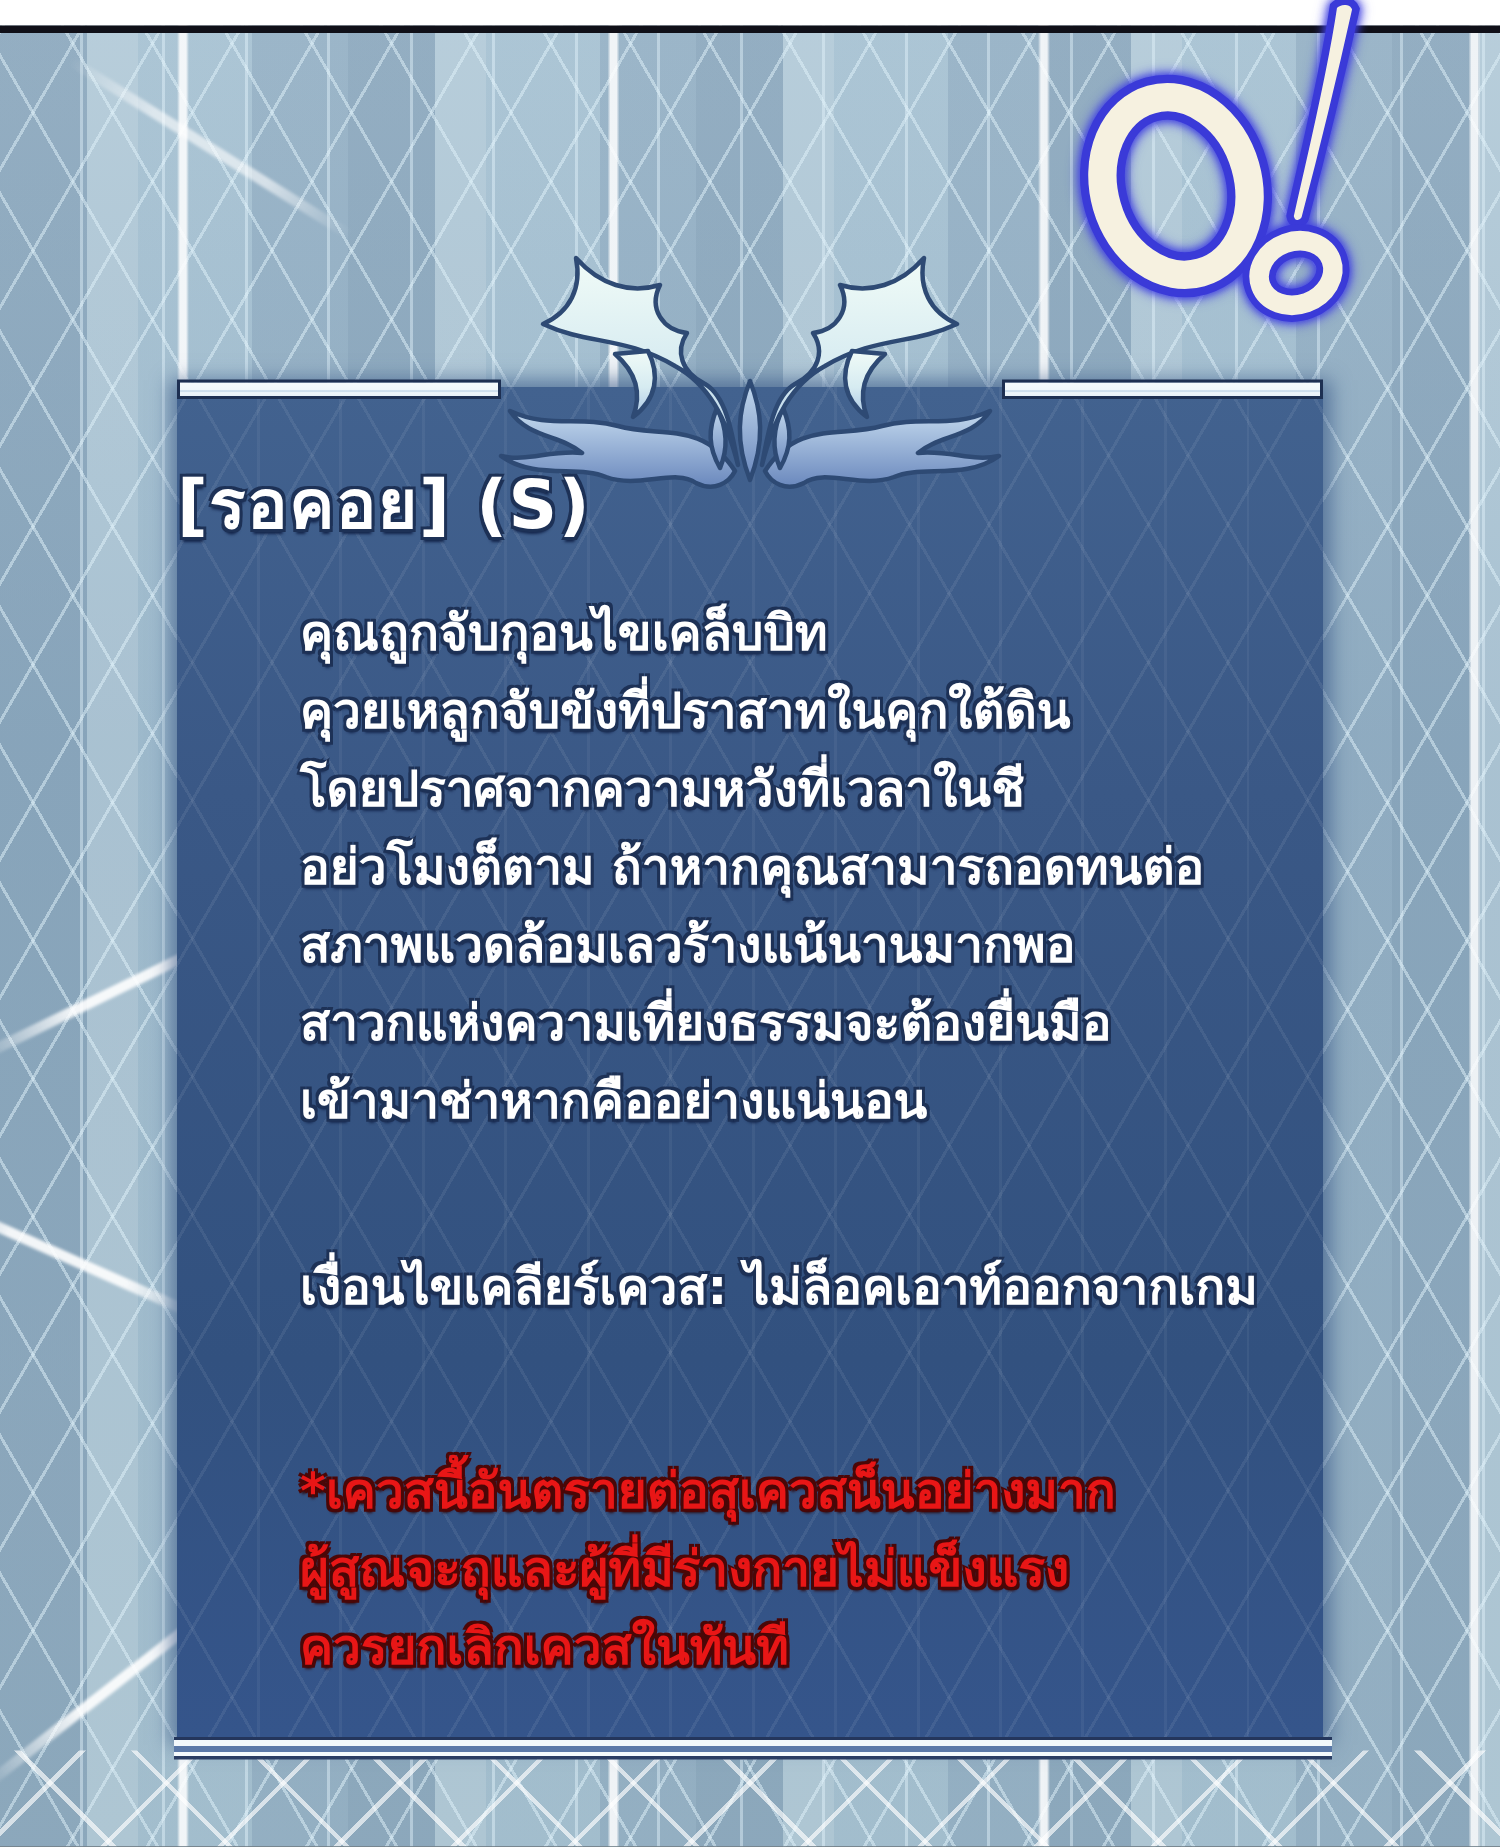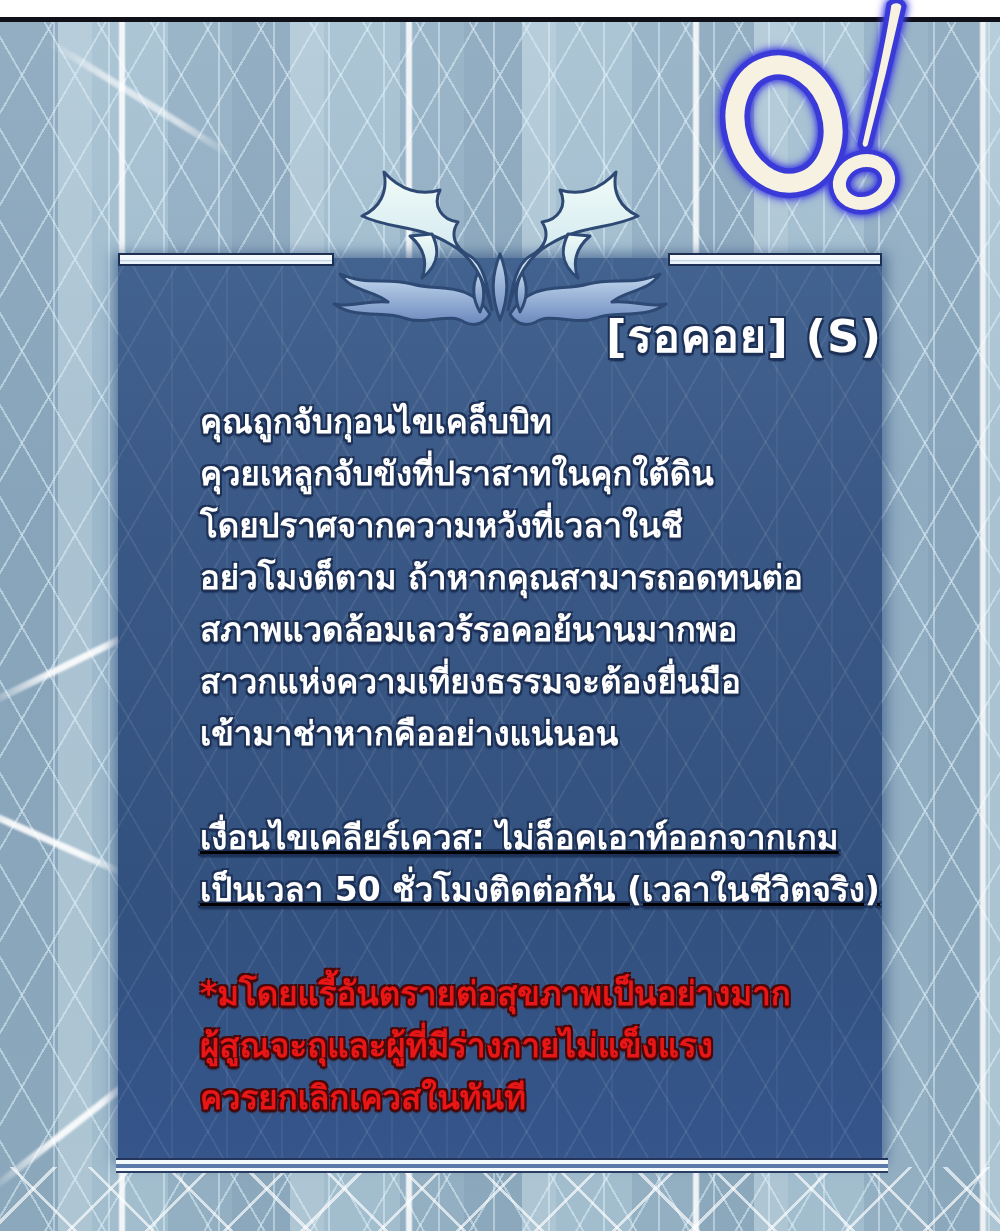--- a/index.html
+++ b/index.html
@@ -61,30 +61,30 @@
   .bar.left{left:118px;top:253px;width:216px;}
   .bar.right{left:668px;top:253px;width:214px;}
   .bar.bottom{
     left:116px;top:1158px;width:772px;height:15px;border:none;
     background:linear-gradient(180deg,#24365c 0 2px,#f2f8fb 2px 6px,#5b79a8 6px 10px,#f4fafc 10px 13px,#2a3d63 13px 15px);
   }
   
   .wings{position:absolute;left:300px;top:162px;width:400px;height:165px;}
   
   .quest-title{
-    position:absolute;top:300px;left:118px;width:764px;text-align:right;
+    position:absolute;top:300px;left:118px;width:764px;text-align:left;
     font-size:45px;font-weight:bold;color:#ffffff;letter-spacing:1px;
     text-shadow:-2px -2px 0 #1d3156,2px -2px 0 #1d3156,-2px 2px 0 #1d3156,2px 2px 0 #1d3156,0 3px 2px #13244a;
   }
   .txt{
     font-size:33px;font-weight:bold;color:#ffffff;line-height:52px;white-space:nowrap;
     text-shadow:-2px -2px 0 #1d3156,2px -2px 0 #1d3156,-2px 2px 0 #1d3156,2px 2px 0 #1d3156,0 3px 2px #13244a;
   }
   .body-block{position:absolute;left:200px;top:396px;}
-  .cond-block{position:absolute;left:200px;top:812px;text-decoration:underline;}
+  .cond-block{position:absolute;left:200px;top:832px;}
   .warn-block{position:absolute;left:200px;top:968px;}
   .warn-block .txt{
     color:#e81616;
     text-shadow:-2px -2px 0 #4a0707,2px -2px 0 #4a0707,-2px 2px 0 #4a0707,2px 2px 0 #4a0707,0 3px 2px #300404;
   }
 </style>
 </head>
 <body>
 
 <div class="stage">
@@ -146,29 +146,28 @@
     </g>
   </svg>
 
   <div class="quest-title">[รอคอย] (S)</div>
 
   <div class="body-block">
     <div class="txt">คุณถูกจับกุอนไขเคล็บบิท</div>
     <div class="txt">คุวยเหลูกจับขังที่ปราสาทในคุกใต้ดิน</div>
     <div class="txt">โดยปราศจากความหวังที่เวลาในชี</div>
     <div class="txt">อย่วโมงต็ตาม ถ้าหากคุณสามารถอดทนต่อ</div>
-    <div class="txt">สภาพแวดล้อมเลวร้รอคอย้นานมากพอ</div>
+    <div class="txt">สภาพแวดล้อมเลวร้างแน้นานมากพอ</div>
     <div class="txt">สาวกแห่งความเที่ยงธรรมจะต้องยื่นมือ</div>
     <div class="txt">เข้ามาช่าหากคืออย่างแน่นอน</div>
   </div>
 
   <div class="cond-block">
     <div class="txt">เงื่อนไขเคลียร์เควส: ไม่ล็อคเอาท์ออกจากเกม</div>
-    <div class="txt">เป็นเวลา 50 ชั่วโมงติดต่อกัน (เวลาในชีวิตจริง)</div>
   </div>
 
   <div class="warn-block">
-    <div class="txt">*มโดยแรี้อันตรายต่อสุขภาพเป็นอย่างมาก</div>
+    <div class="txt">*เควสนี้อันตรายต่อสุเควสน็นอย่างมาก</div>
     <div class="txt">ผู้สูณจะถุและผู้ที่มีร่างกายไม่แข็งแรง</div>
     <div class="txt">ควรยกเลิกเควสในทันที</div>
   </div>
 
 </div>
 
 </body></html>

